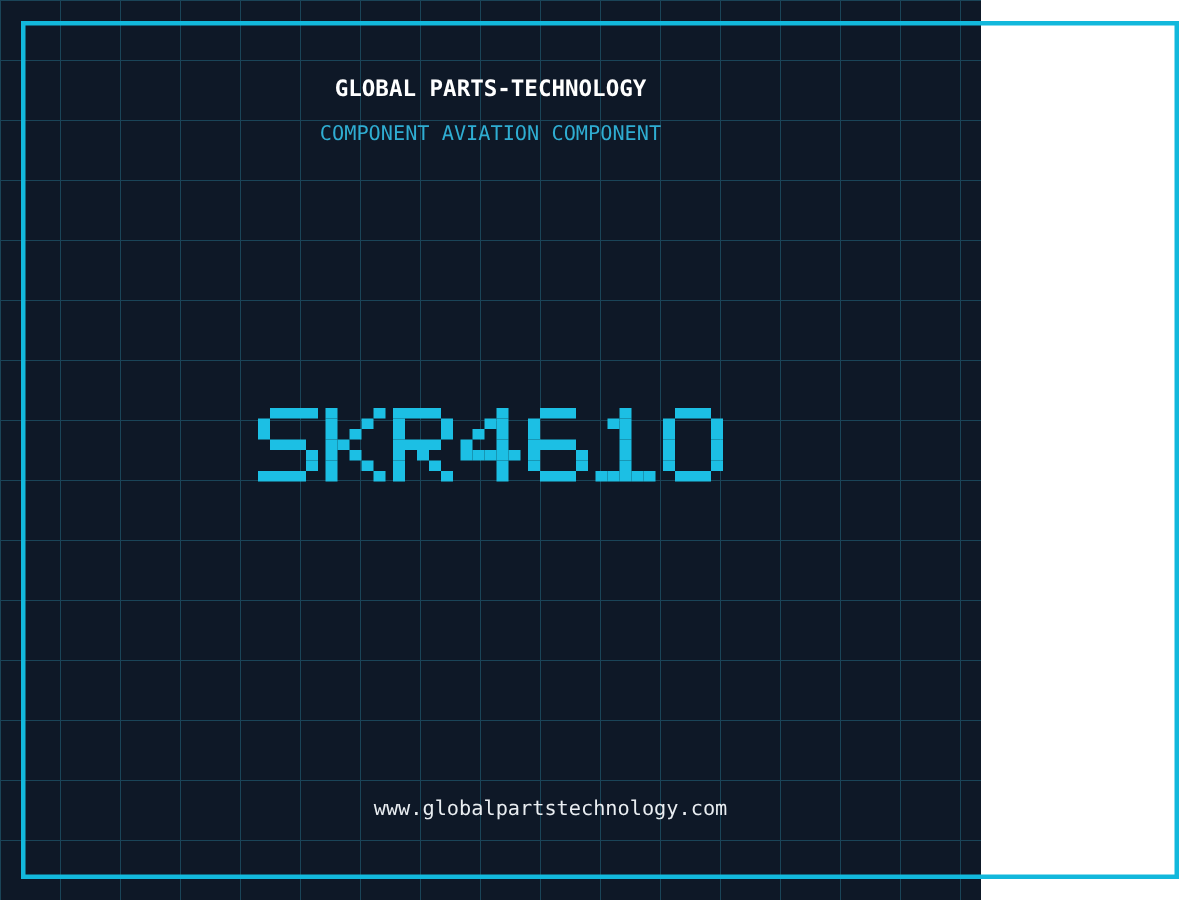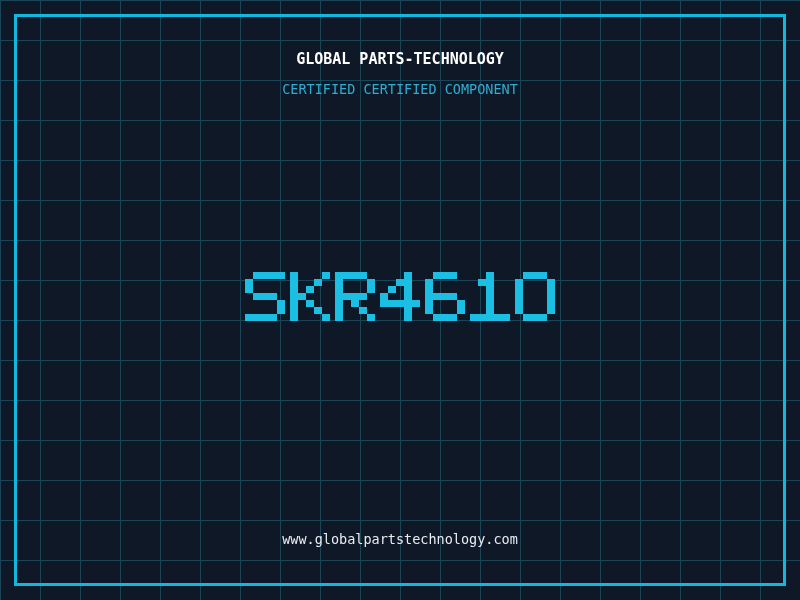--- a/index.html
+++ b/index.html
@@ -11,21 +11,21 @@
     --part-label-text: #c6ced8;
     --part-number-text: #1cbfe4;
     --website-text: #e9edf1;
   }
   * { margin: 0; padding: 0; box-sizing: border-box; }
   html, body { width: 800px; height: 600px; overflow: hidden; }
   body { font-family: "DejaVu Sans Mono", "Liberation Mono", monospace; }
 
   .page {
     position: relative;
-    width: 800px;
+    width: 654px;
     height: 600px;
     background-color: var(--background);
     background-image:
       linear-gradient(to right, var(--grid-line) 1px, transparent 1px),
       linear-gradient(to bottom, var(--grid-line) 1px, transparent 1px);
     background-size: 40px 40px;
   }
 
   .frame {
     position: absolute;
@@ -78,31 +78,32 @@
     grid-template-columns: repeat(5, 8px);
     grid-auto-rows: 7px;
   }
   .px { width: 8px; height: 7px; }
   .px.on { background: var(--part-number-text); }
 
   .website {
     top: 531px;
     font-size: 13.5px;
     color: var(--website-text);
+    margin-left: 40px;
   }
 </style>
 </head>
 <body>
 
 <div class="page">
   <div class="frame"></div>
 
   <div class="textline company-name">GLOBAL PARTS-TECHNOLOGY</div>
 
-  <div class="textline tagline">CERTIFIED CERTIFIED COMPONENT</div>
+  <div class="textline tagline">COMPONENT AVIATION COMPONENT</div>
 
 
   <div class="part-number" aria-label="SKR4610">
       <div class="pchar">
         <div class="px"></div>
         <div class="px on"></div>
         <div class="px on"></div>
         <div class="px on"></div>
         <div class="px on"></div>
         <div class="px on"></div>

